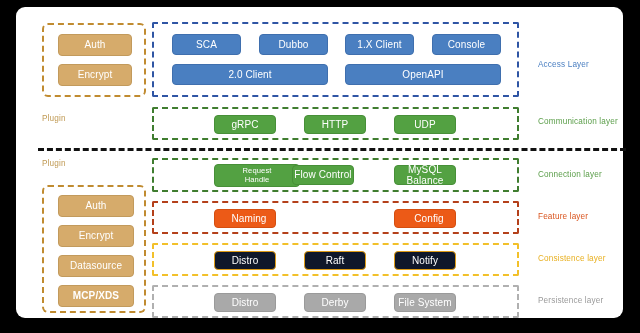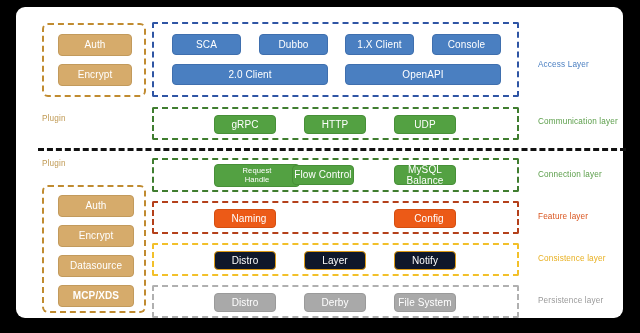--- a/index.html
+++ b/index.html
@@ -142,21 +142,21 @@
     <div class="layer-label" style="left:522px; top:163px; color:#5b9e4a;">Connection layer</div>
 
     <div class="group red" style="left:136px; top:194px; width:367px; height:33px;">
       <div class="node red" style="left:60px; top:6px; width:62px; height:19px;">Naming</div>
       <div class="node red" style="left:240px; top:6px; width:62px; height:19px;">Config</div>
     </div>
     <div class="layer-label" style="left:522px; top:205px; color:#d9541e;">Feature layer</div>
 
     <div class="group amber" style="left:136px; top:236px; width:367px; height:33px;">
       <div class="node amber" style="left:60px; top:6px; width:62px; height:19px;">Distro</div>
-      <div class="node amber" style="left:150px; top:6px; width:62px; height:19px;">Layer</div>
+      <div class="node amber" style="left:150px; top:6px; width:62px; height:19px;">Raft</div>
       <div class="node amber" style="left:240px; top:6px; width:62px; height:19px;">Notify</div>
     </div>
     <div class="layer-label" style="left:522px; top:247px; color:#e8b021;">Consistence layer</div>
 
     <div class="group gray" style="left:136px; top:278px; width:367px; height:33px;">
       <div class="node gray" style="left:60px; top:6px; width:62px; height:19px;">Distro</div>
       <div class="node gray" style="left:150px; top:6px; width:62px; height:19px;">Derby</div>
       <div class="node gray" style="left:240px; top:6px; width:62px; height:19px;">File System</div>
     </div>
     <div class="layer-label" style="left:522px; top:289px; color:#9a9a9a;">Persistence layer</div>

